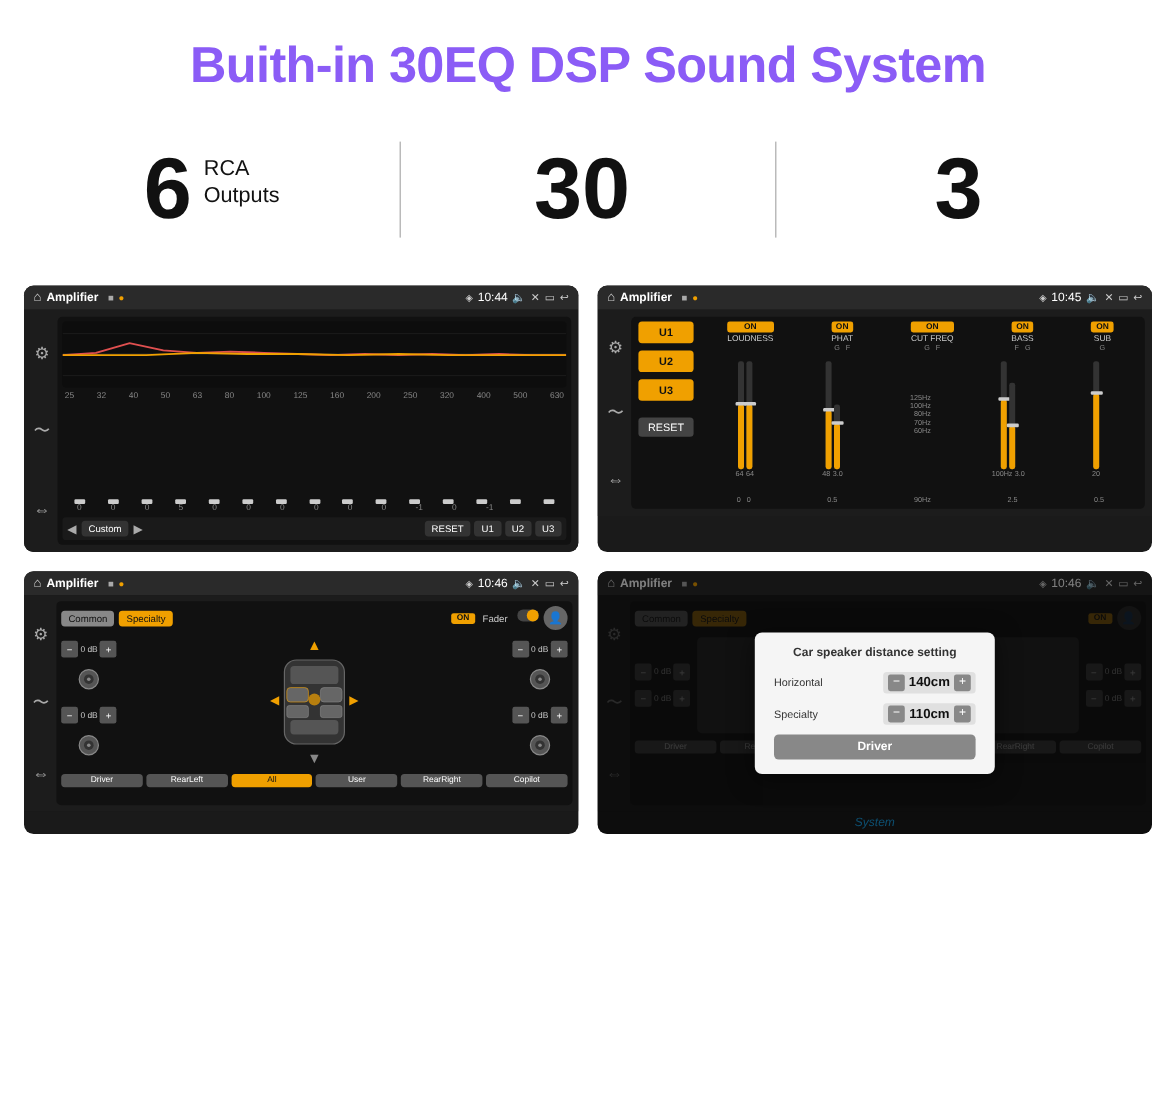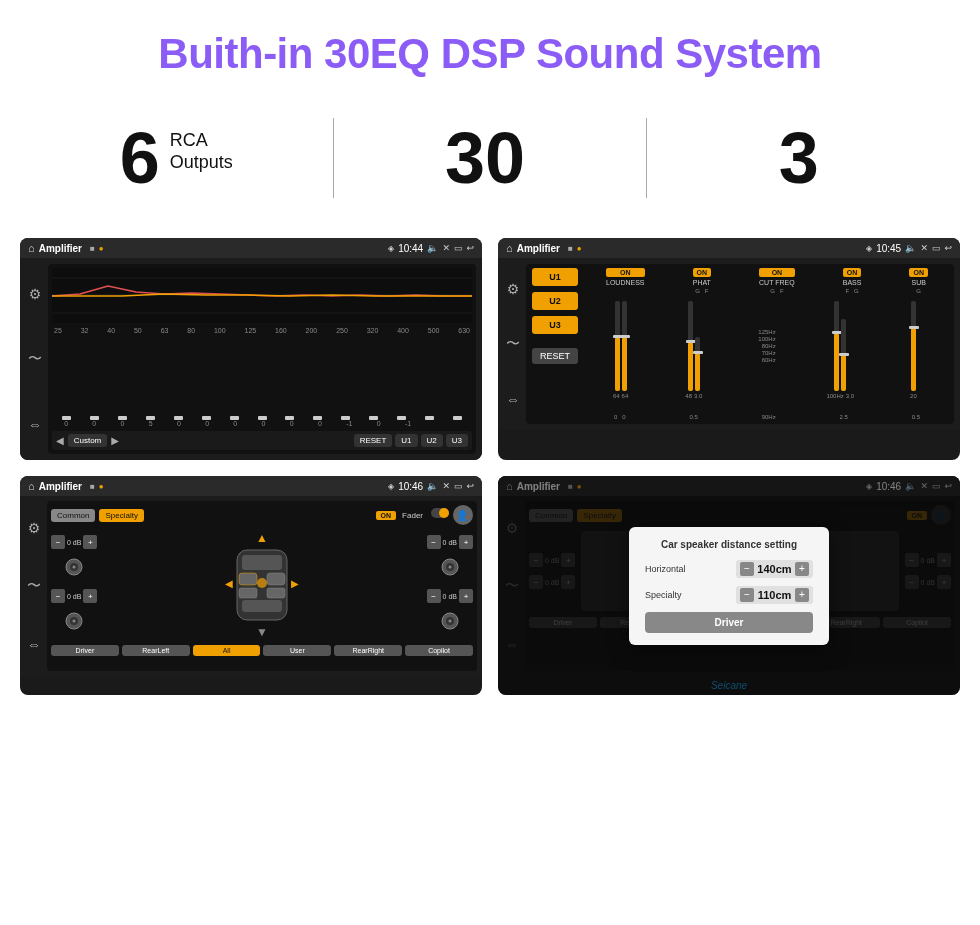--- a/index.html
+++ b/index.html
@@ -1059,16 +1059,16 @@
           <div class="dialog-value-control">
             <div class="dialog-minus">−</div>
             <span class="dialog-val">110cm</span>
             <div class="dialog-plus">+</div>
           </div>
         </div>
         <div class="dialog-confirm-btn">Driver</div>
       </div>
     </div>
 
-    <div class="watermark">Seicane</div>
+    <div class="watermark">System</div>
   </div>
 
 </div>
 
 </body></html>

